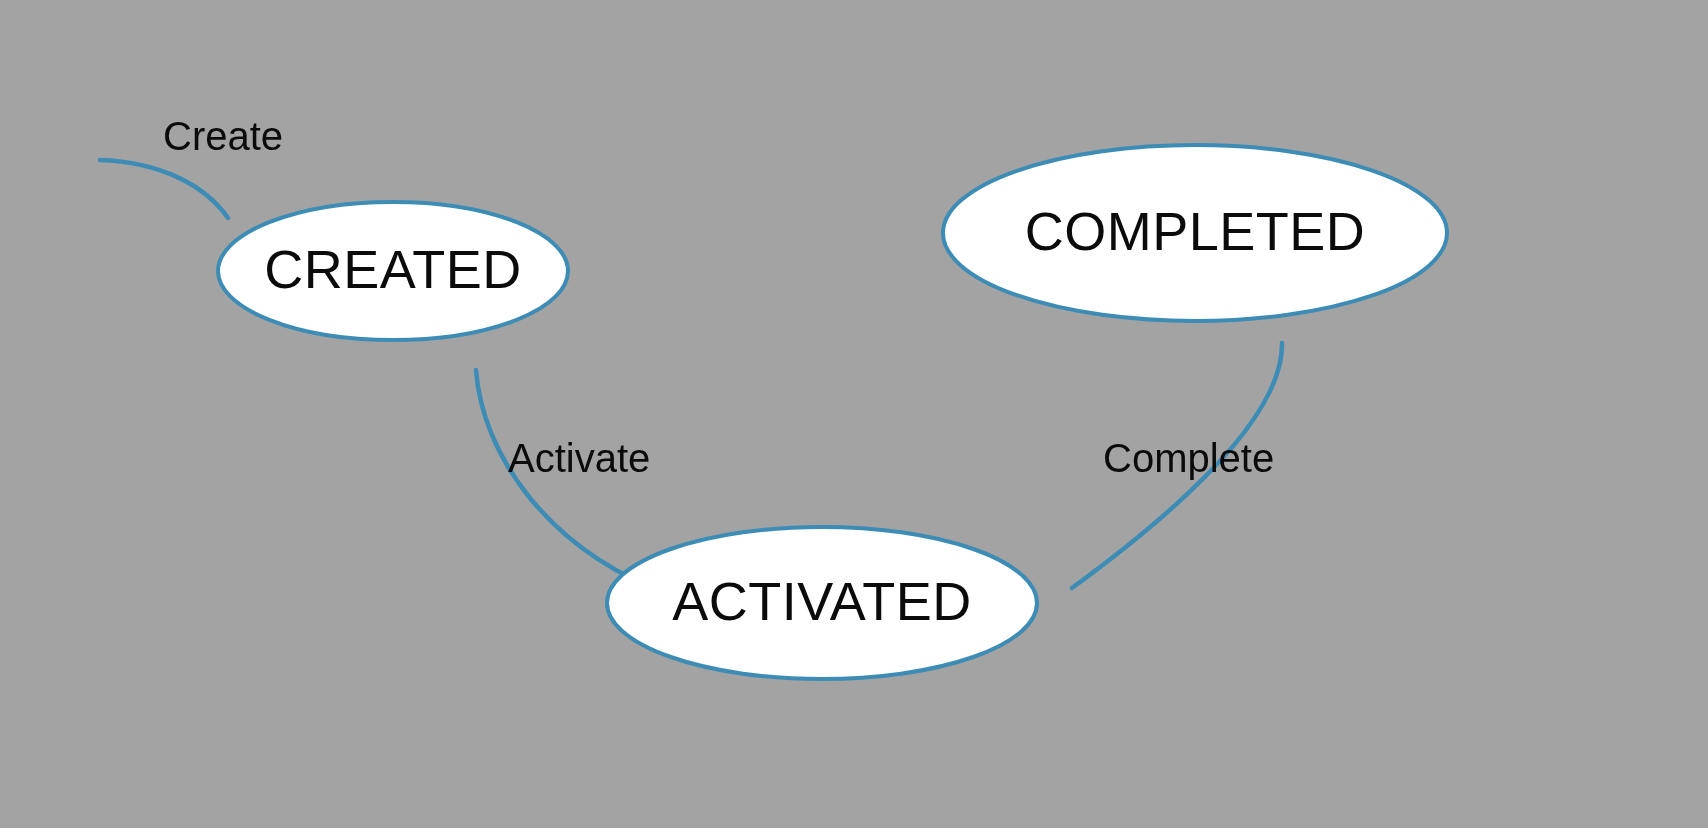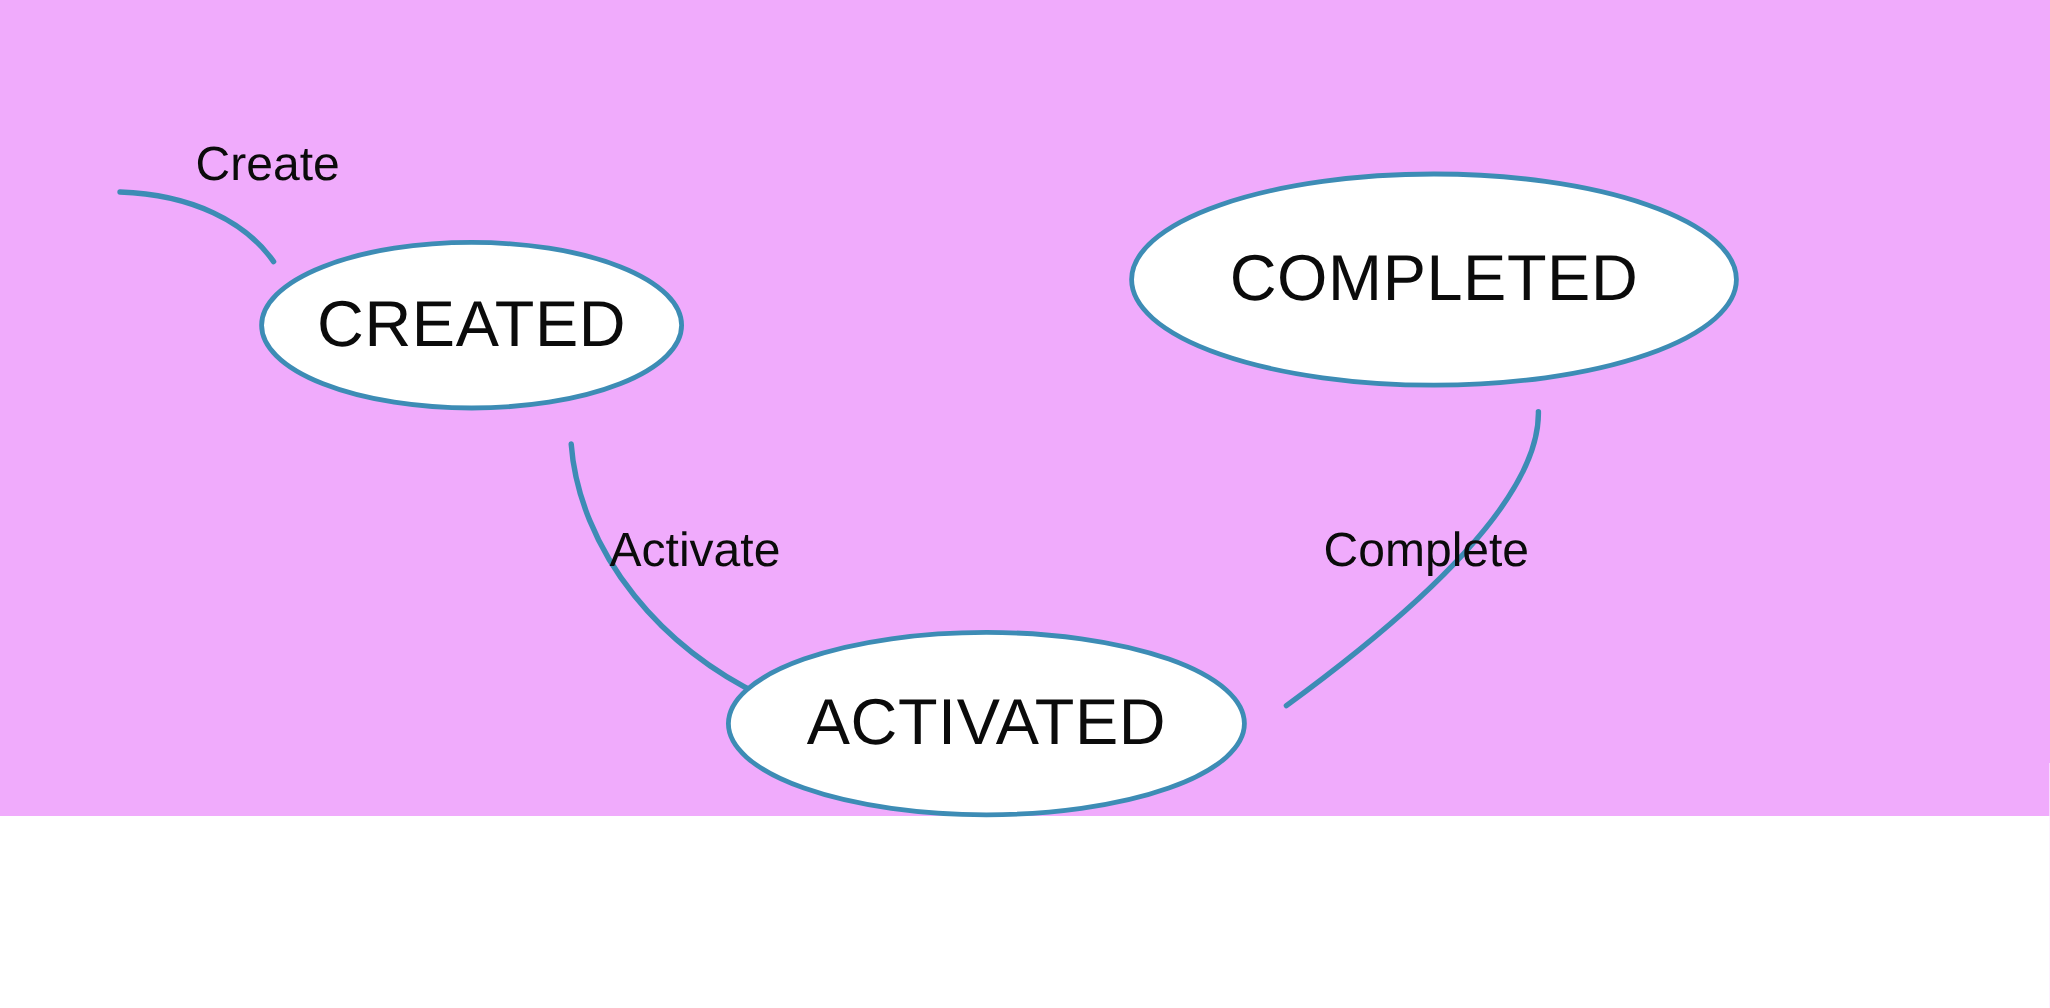--- a/index.html
+++ b/index.html
@@ -10,22 +10,22 @@
   }
   body {
     width: 1708px;
     height: 840px;
     font-family: "Liberation Sans", sans-serif;
     overflow: hidden;
   }
   #diagram-canvas {
     position: relative;
     width: 1708px;
-    height: 680px;
-    background: #f0abfc;
+    height: 828px;
+    background: #a3a3a3;
   }
   #diagram-svg {
     position: absolute;
     top: 0;
     left: 0;
     width: 1708px;
     height: 840px;
     display: block;
   }
   .state-ellipse {

